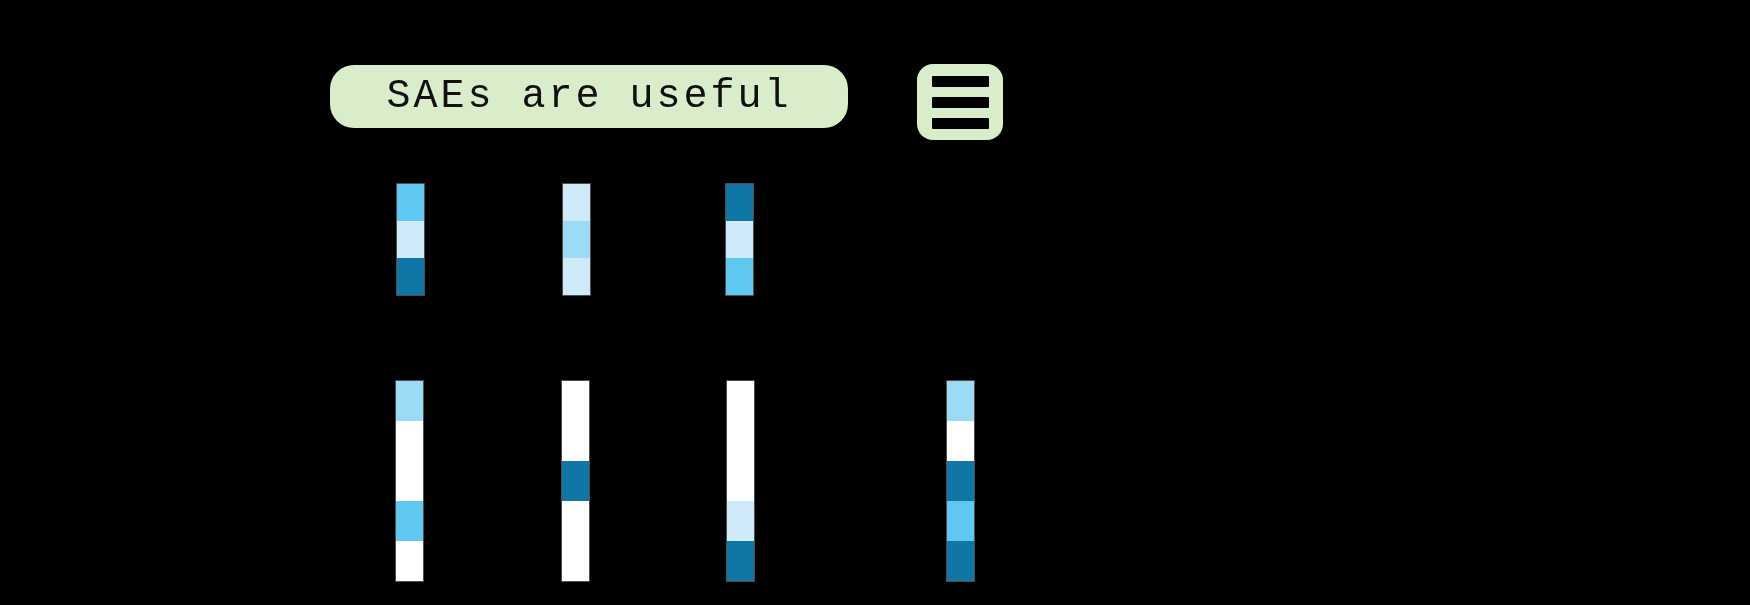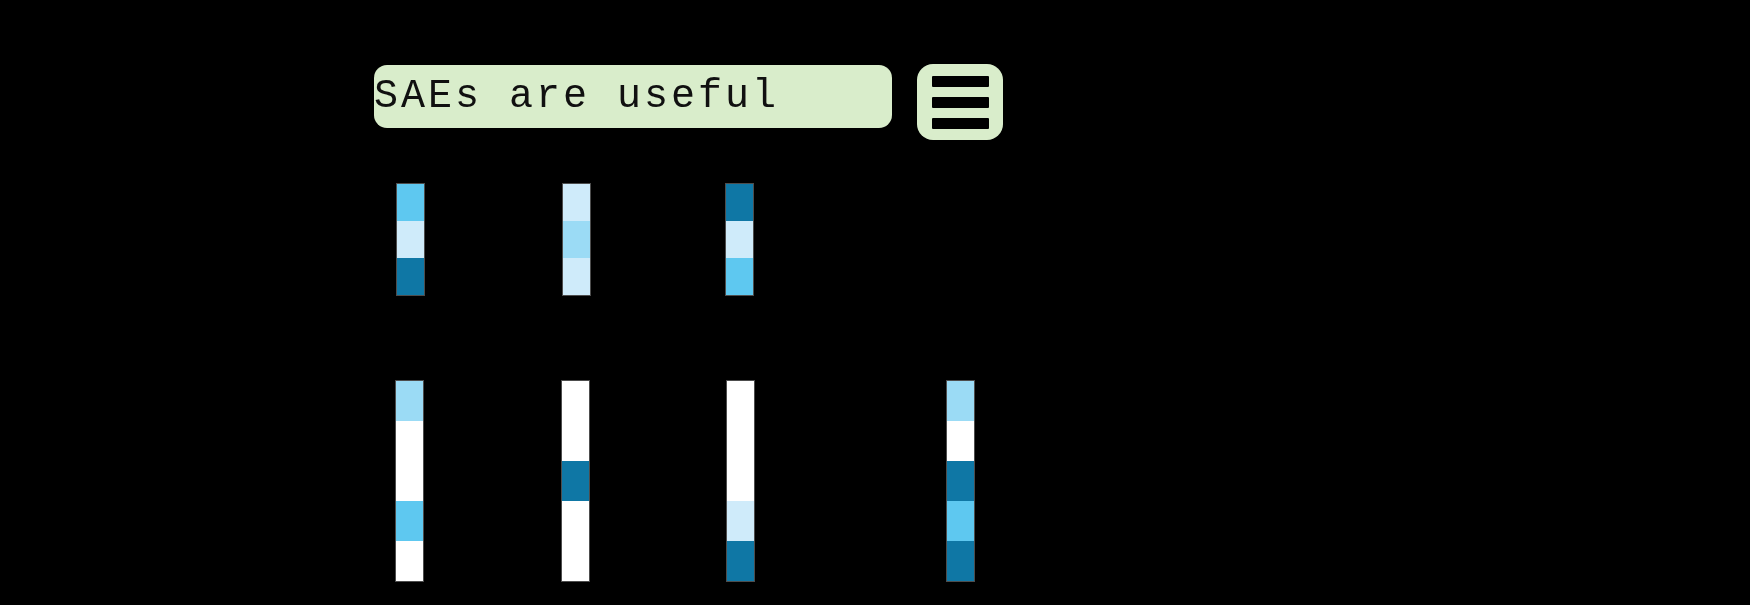--- a/index.html
+++ b/index.html
@@ -15,24 +15,24 @@
     overflow: hidden;
     font-family: "Liberation Mono", "DejaVu Sans Mono", monospace;
   }
   .label-pill {
     position: absolute;
     left: 330px;
     top: 65px;
     width: 518px;
     height: 63px;
     background: #d9edcb;
-    border-radius: 13px;
+    border-radius: 24px;
     display: flex;
     align-items: center;
-    margin-left: 44px;
+    justify-content: center;
   }
   .label-pill span {
     font-size: 40px;
     letter-spacing: 3px;
     color: #101010;
     white-space: nowrap;
   }
   .menu-button {
     position: absolute;
     left: 917px;

